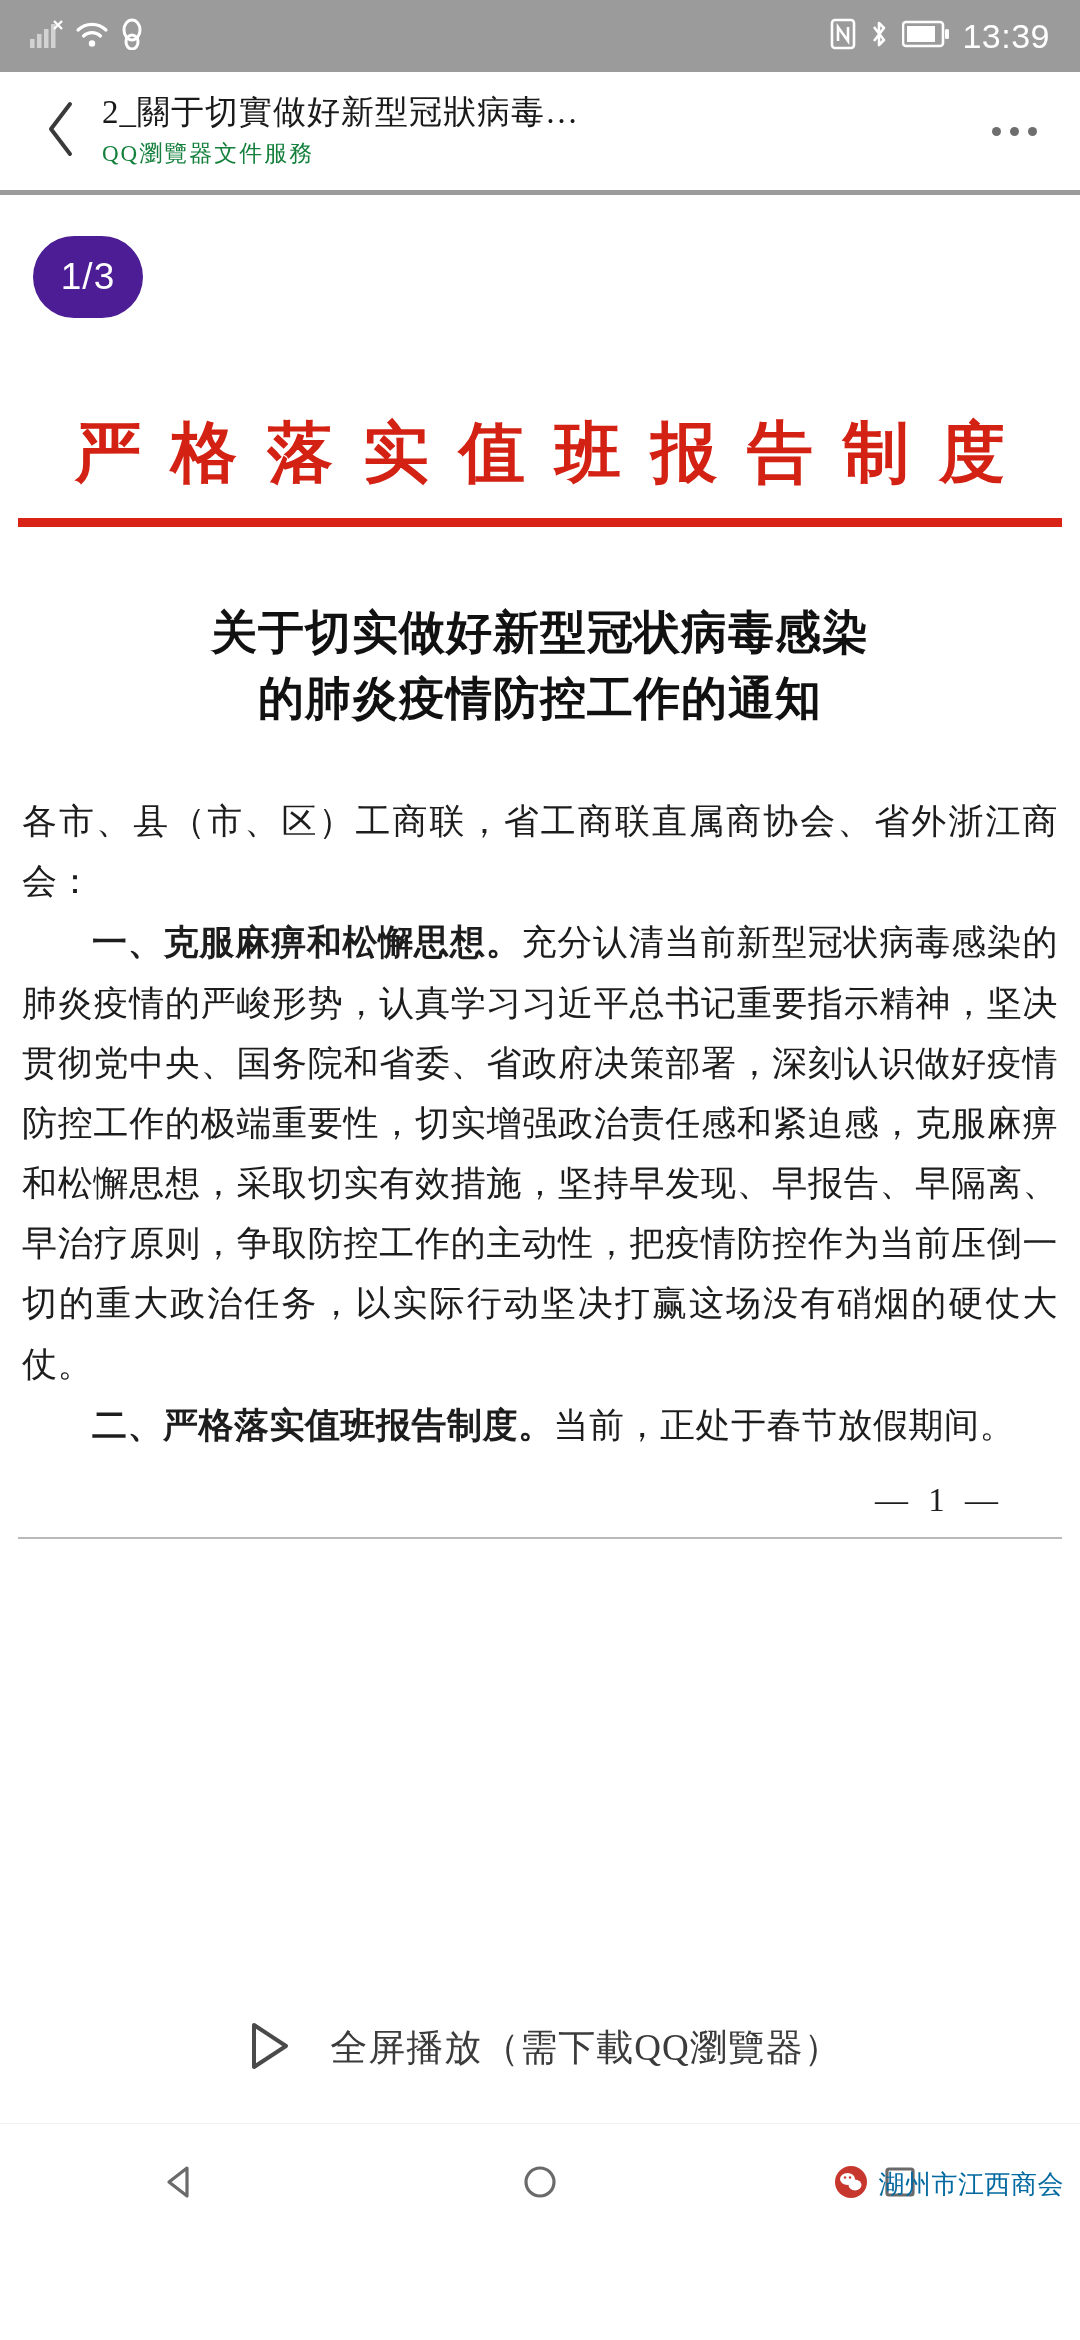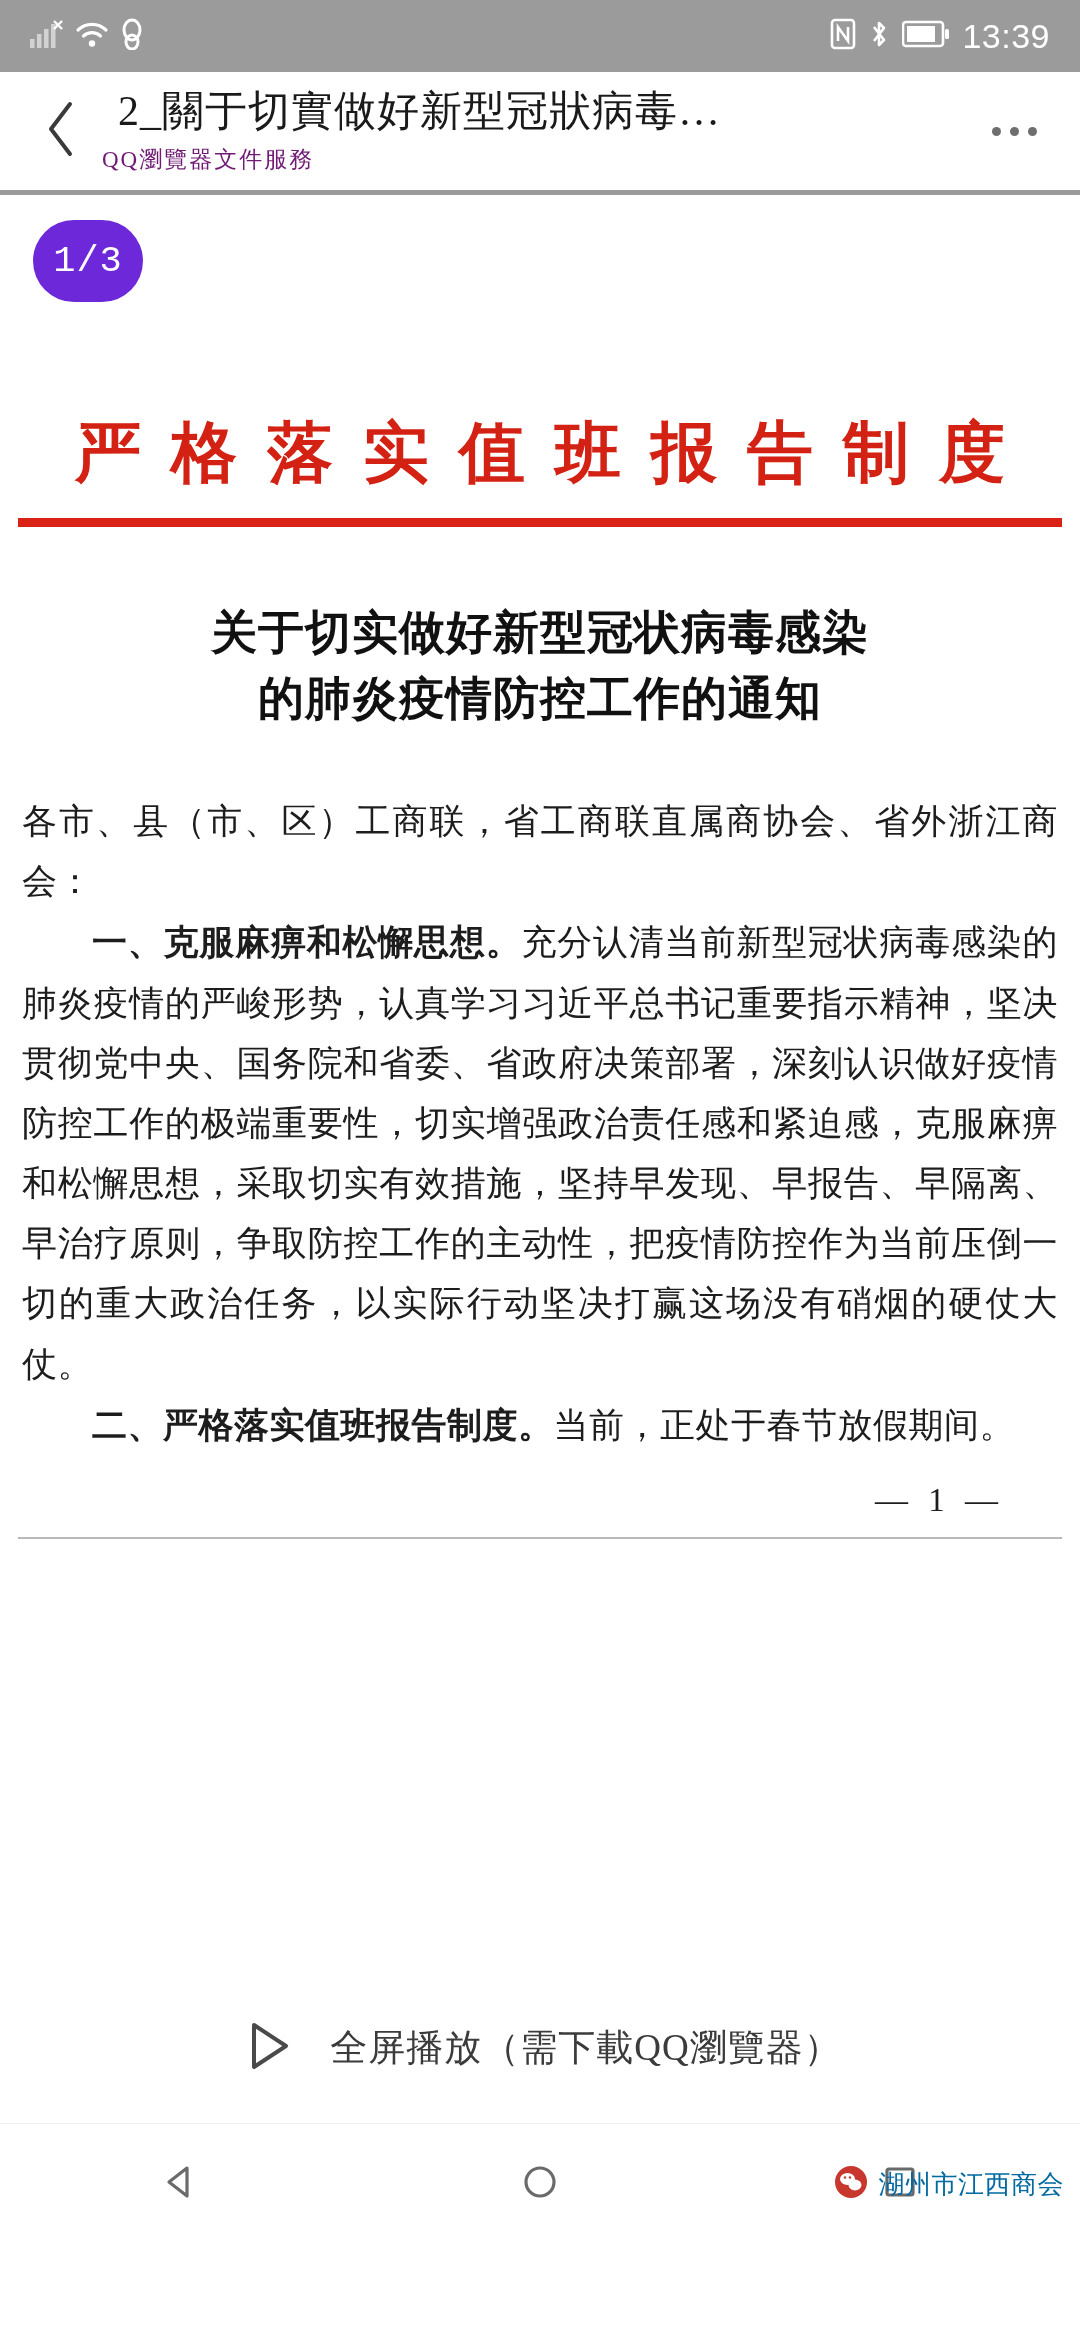--- a/index.html
+++ b/index.html
@@ -65,32 +65,31 @@
   }
   .header-text {
     flex: 1;
     min-width: 0;
     margin-left: 10px;
     display: flex;
     flex-direction: column;
     justify-content: center;
   }
   .header-title {
-    font-size: 42px;
+    font-size: 33px;
     color: #1a1a1a;
     font-family: "Liberation Serif", "DejaVu Serif", serif;
     line-height: 1.18;
     white-space: nowrap;
     overflow: hidden;
     letter-spacing: 1px;
-    margin-left: 16px;
   }
   .header-sub {
     font-size: 23px;
-    color: #701a75;
+    color: #15803d;
     margin-top: 7px;
     letter-spacing: 2px;
     font-family: "Liberation Serif", "DejaVu Serif", serif;
   }
   .more-btn {
     width: 80px;
     height: 80px;
     display: flex;
     align-items: center;
     justify-content: center;
@@ -118,31 +117,31 @@
   
   .doc-area {
     position: relative;
     background: #ffffff;
     height: 1778px;
     overflow: hidden;
   }
   .page-badge {
     position: absolute;
     left: 33px;
-    top: 25px;
+    top: 41px;
     width: 110px;
     height: 82px;
     border-radius: 41px;
-    background: #6d28d9;
+    background: #4c1d95;
     color: #ffffff;
     display: flex;
     align-items: center;
     justify-content: center;
     font-size: 37px;
-    font-family: Liberation Mono, monospace;
+    font-family: Liberation Sans, sans-serif;
     letter-spacing: 1px;
     z-index: 5;
   }
 
   .doc-page {
     padding: 0 18px;
     box-sizing: border-box;
   }
   .doc-masthead {
     margin-top: 222px;

